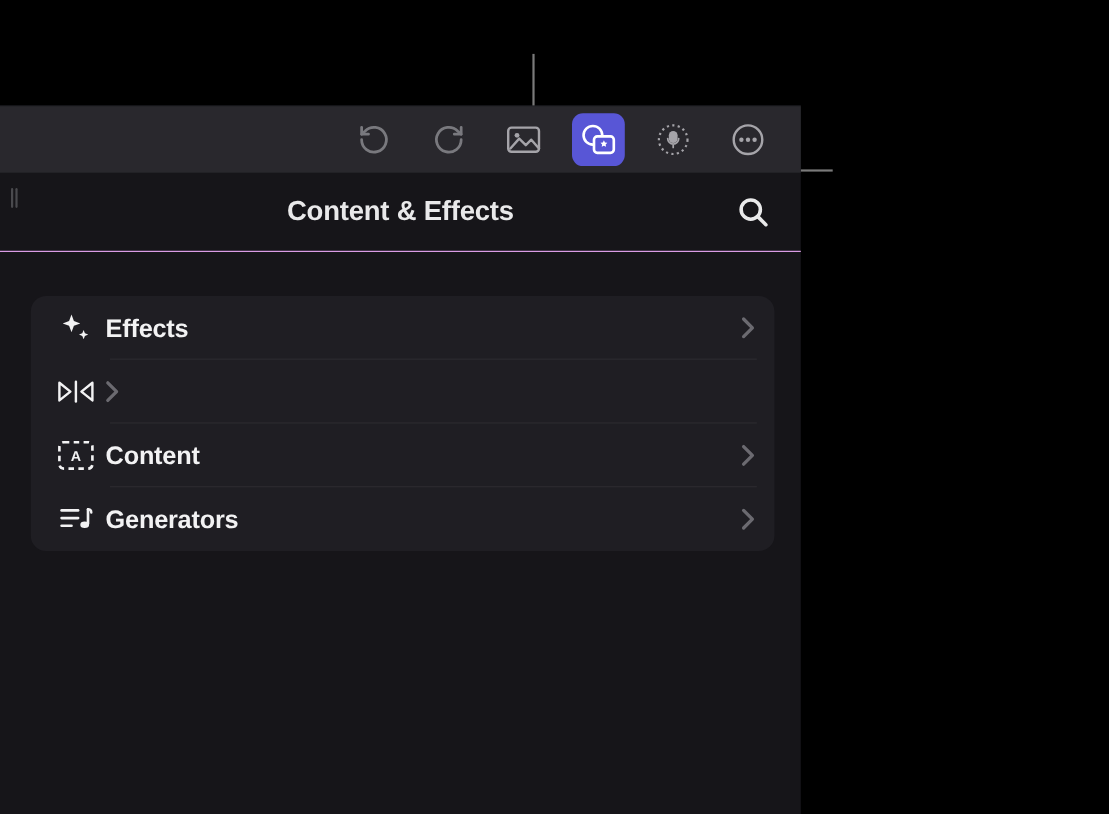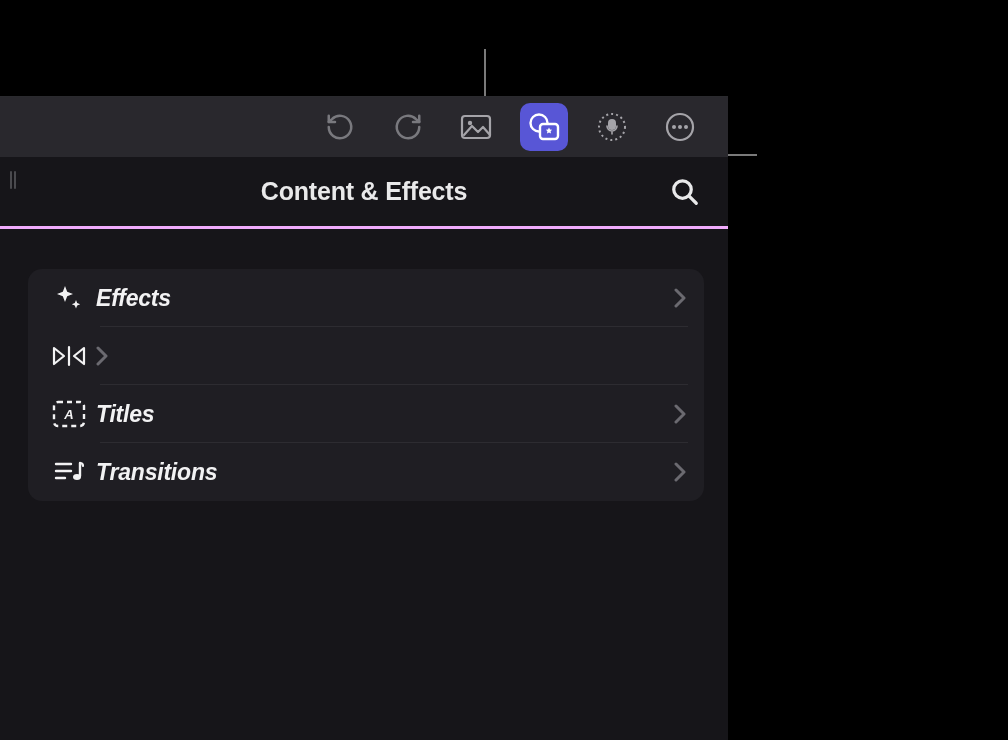--- a/index.html
+++ b/index.html
@@ -73,21 +73,21 @@
     
     .tb-btn.plain svg {
       opacity: 0.95;
     }
     
     .header {
       height: 72px;
       display: flex;
       align-items: center;
       position: relative;
-      border-bottom: 3px solid #f0abfc;
+      border-bottom: 1px solid #f0abfc;
     }
     
     .header-handle {
       position: absolute;
       left: 10px;
       top: 14px;
       width: 6px;
       height: 18px;
       display: flex;
       gap: 2px;
@@ -126,21 +126,20 @@
       overflow: hidden;
     }
     
     .list-item {
       display: flex;
       align-items: center;
       height: 58px;
       padding: 0 18px 0 14px;
       cursor: pointer;
       position: relative;
-      font-style: italic;
     }
     
     .list-item:not(:last-child)::after {
       content: "";
       position: absolute;
       left: 72px;
       right: 16px;
       bottom: 0;
       height: 1px;
       background: #2d2c31;
@@ -269,41 +268,41 @@
         </span>
       </div>
 
       <div class="list-item">
         <span class="li-icon">
           <svg width="34" height="28" viewBox="0 0 34 28">
             <path d="M6 2 h22 a4 4 0 0 1 4 4 v16 a4 4 0 0 1 -4 4 h-22 a4 4 0 0 1 -4 -4 v-16 a4 4 0 0 1 4 -4 z" fill="none" stroke="#f2f2f3" stroke-width="2.4" stroke-dasharray="5 4"></path>
             <text x="17" y="19" text-anchor="middle" font-size="13" font-weight="700" fill="#f2f2f3" font-family="Arial">A</text>
           </svg>
         </span>
-        <span class="li-label">Titles</span>
+        <span class="li-label">Content</span>
         <span class="li-chevron">
           <svg width="12" height="20" viewBox="0 0 12 20">
               <path d="M2 2 L10 10 L2 18" fill="none" stroke="#6b6a70" stroke-width="3" stroke-linecap="round" stroke-linejoin="round"></path>
             </svg>
         </span>
       </div>
 
 
       <div class="list-item">
         <span class="li-icon">
           <svg width="32" height="28" viewBox="0 0 32 28">
             <line x1="3" y1="6" x2="18" y2="6" stroke="#f2f2f3" stroke-width="2.4" stroke-linecap="round"></line>
             <line x1="3" y1="13" x2="18" y2="13" stroke="#f2f2f3" stroke-width="2.4" stroke-linecap="round"></line>
             <line x1="3" y1="20" x2="12" y2="20" stroke="#f2f2f3" stroke-width="2.4" stroke-linecap="round"></line>
             <path d="M27 5 v13" stroke="#f2f2f3" stroke-width="2.4" stroke-linecap="round" fill="none"></path>
             <ellipse cx="24" cy="19" rx="4" ry="3" fill="#f2f2f3"></ellipse>
             <path d="M27 5 q3 0 3 3" stroke="#f2f2f3" stroke-width="2.2" fill="none" stroke-linecap="round"></path>
           </svg>
         </span>
-        <span class="li-label">Transitions</span>
+        <span class="li-label">Generators</span>
         <span class="li-chevron">
           <svg width="12" height="20" viewBox="0 0 12 20">
               <path d="M2 2 L10 10 L2 18" fill="none" stroke="#6b6a70" stroke-width="3" stroke-linecap="round" stroke-linejoin="round"></path>
             </svg>
         </span>
       </div>
 
     </div>
   </div>
 

